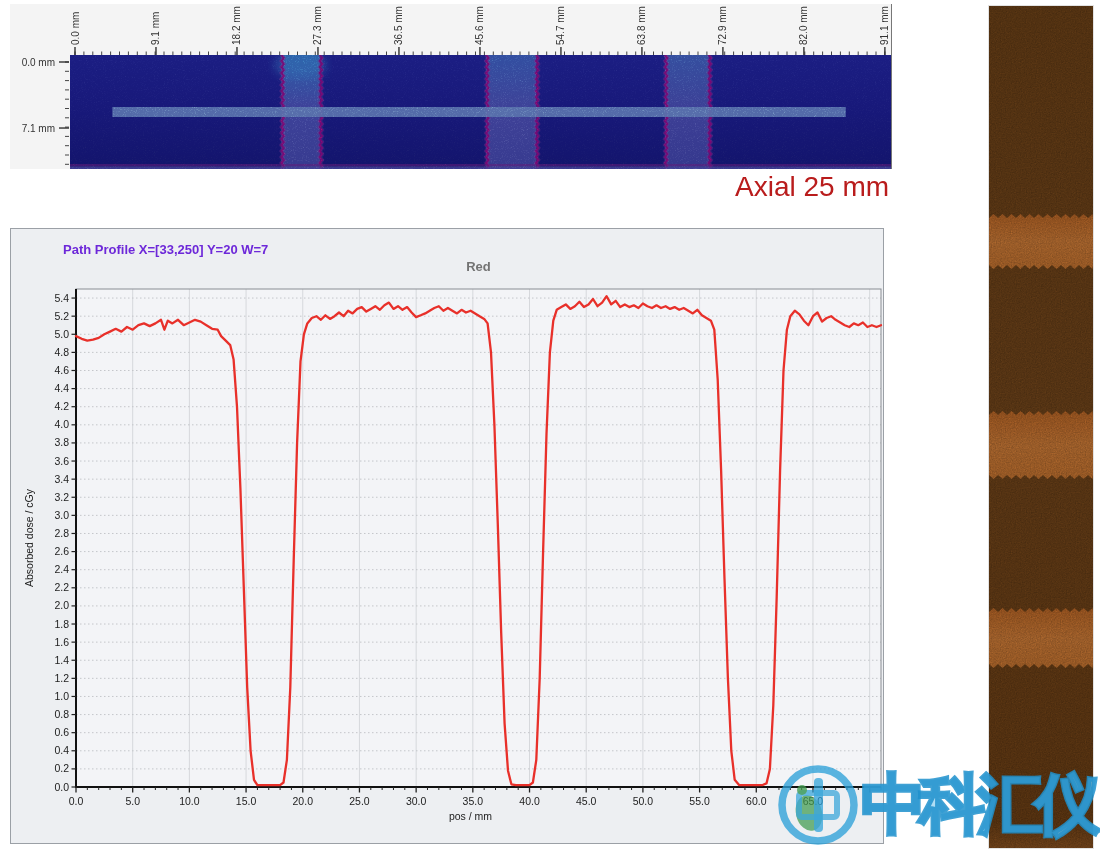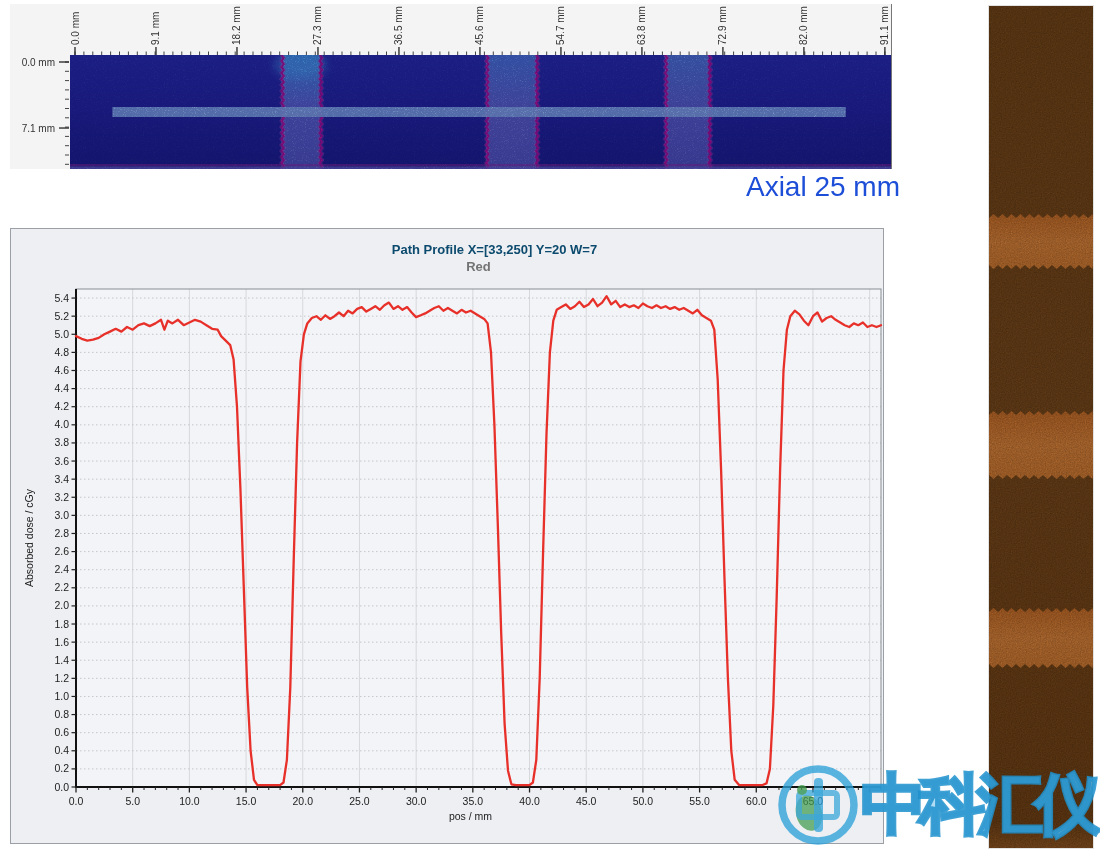--- a/index.html
+++ b/index.html
@@ -6,27 +6,27 @@
   body{width:1100px;height:851px;position:relative;overflow:hidden;
        font-family:"Liberation Sans", sans-serif;}
   .abs{position:absolute;}
 
   
   #film-widget{left:10px;top:4px;width:882px;height:165px;}
   #widget-right-border{left:881px;top:0;width:1px;height:165px;background:#777;}
 
   
   #axial-caption{left:735px;top:170px;width:165px;height:34px;
-    color:#1d4ed8;font-size:28px;line-height:34px;text-align:right;}
+    color:#b91c1c;font-size:28px;line-height:34px;}
 
   
   #chart-panel{left:10px;top:228px;width:874px;height:616px;
     background:#edeff2;border:1px solid #9ba0a6;box-sizing:border-box;}
-  #chart-title{left:81px;top:13px;width:805px;text-align:center;
-    font-size:13px;font-weight:bold;color:#0c4a6e;}
+  #chart-title{left:52px;top:13px;width:805px;
+    font-size:13px;font-weight:bold;color:#6d28d9;}
   #chart-subtitle{left:65px;top:30px;width:805px;text-align:center;
     font-size:13px;font-weight:bold;color:#737373;}
   #plot-svg{left:0;top:0;}
 
   
   #film-strip{left:988px;top:5px;width:104px;height:842px;border:1px solid #e2e2e2;}
 
   
   #watermark{left:775px;top:760px;width:330px;height:90px;z-index:50;pointer-events:none;}
   #watermark-text{position:absolute;left:86px;top:0px;width:244px;height:90px;

